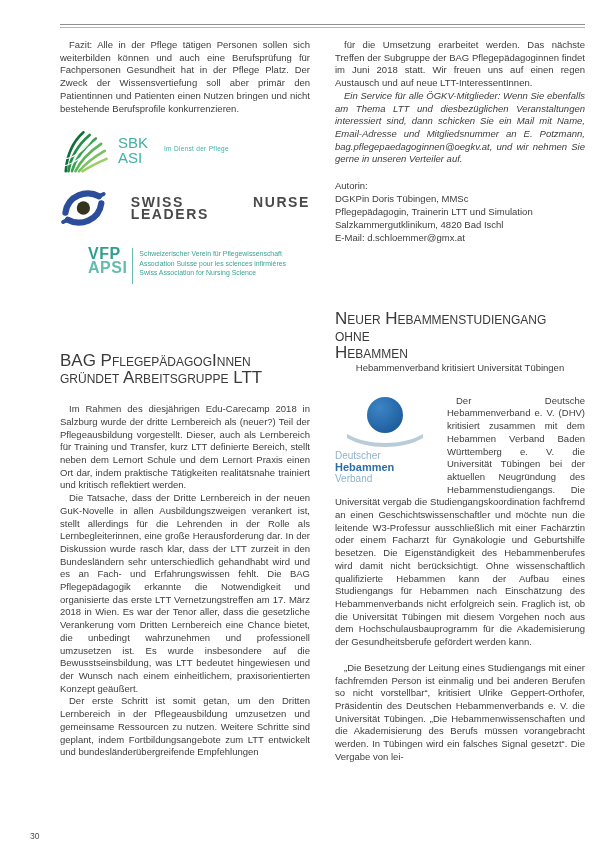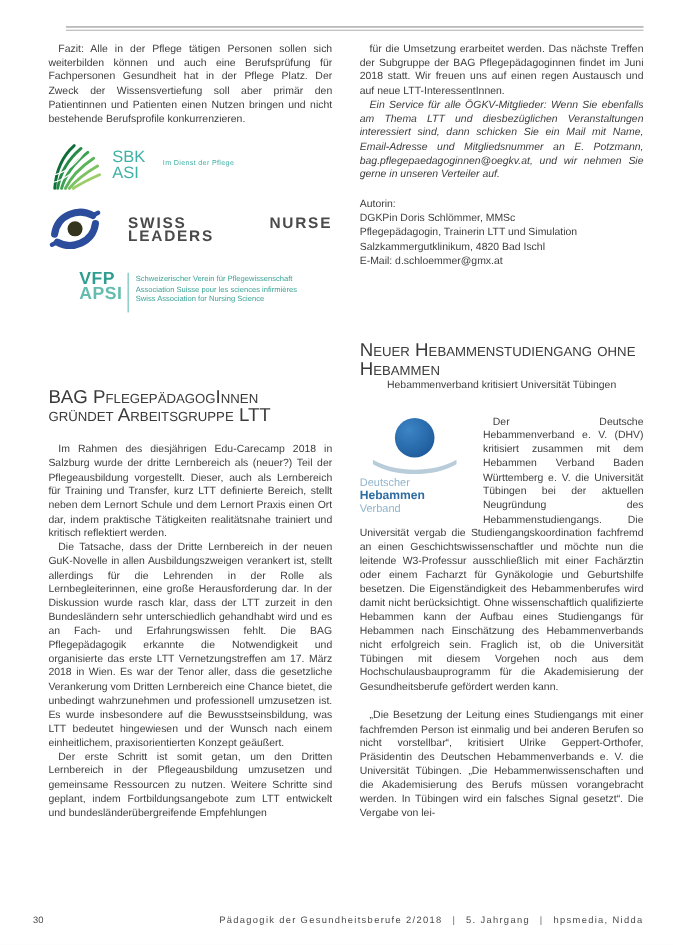--- a/index.html
+++ b/index.html
@@ -16,21 +16,21 @@
   .page-title {
     margin:0 0 7px 0;
     font-size:26px; line-height:30px;
     font-weight:500; color:#3a3a3a;
     letter-spacing:0.3px;
   }
   .title-rule { height:2px; border-top:1px solid #8f8f8f; border-bottom:1px solid #b5b5b5; }
 
   .columns {
     display:flex; gap:25px;
-    padding:11px 27px 0 44px;
+    padding:11px 27px 0 60px;
     height:752px; overflow:hidden;
   }
   .col { flex:1; min-width:0; font-size:9.5px; line-height:12.7px; text-align:justify; }
   .col p { margin:0; text-indent:9px; }
 
   
   .logos { margin:12px 0 0 0; }
   .logo-row { display:flex; align-items:center; }
   .sbk-row { margin-top:2px; }
   .sbk-name { margin-left:4px; color:#41b0a5; font-size:15px; line-height:15px; font-weight:400; }
@@ -163,21 +163,21 @@
       </div>
     </div>
 
     <div class="col">
 
       <p>für die Umsetzung erarbeitet werden. Das nächste Treffen der Subgruppe der BAG Pflegepädagoginnen findet im Juni 2018 statt. Wir freuen uns auf einen regen Austausch und auf neue LTT-InteressentInnen.</p>
       <p class="service-note">Ein Service für alle ÖGKV-Mitglieder: Wenn Sie ebenfalls am Thema LTT und diesbezüglichen Veranstaltungen interessiert sind, dann schicken Sie ein Mail mit Name, Email-Adresse und Mitgliedsnummer an E. Potzmann, bag.pflegepaedagoginnen@oegkv.at, und wir nehmen Sie gerne in unseren Verteiler auf.</p>
 
       <div class="author-block">
         <div>Autorin:</div>
-        <div>DGKPin Doris Schlömmer, MMSc</div>
+        <div>DGKPin Doris Tübingen, MMSc</div>
         <div>Pflegepädagogin, Trainerin LTT und Simulation</div>
         <div>Salzkammergutklinikum, 4820 Bad Ischl</div>
         <div>E-Mail: d.schloemmer@gmx.at</div>
       </div>
 
       <div class="sc-heading heb-heading">
         <div>Neuer Hebammenstudiengang ohne</div>
         <div>Hebammen</div>
       </div>
       <div class="heb-sub">Hebammenverband kritisiert Universität Tübingen</div>
@@ -197,18 +197,15 @@
           </div>
         </div>
         <p>Der Deutsche Hebammenverband e. V. (DHV) kritisiert zusammen mit dem Hebammen Verband Baden Württemberg e. V. die Universität Tübingen bei der aktuellen Neugründung des Hebammenstudiengangs. Die Universität vergab die Studiengangskoordination fachfremd an einen Geschichtswissenschaftler und möchte nun die leitende W3-Professur ausschließlich mit einer Fachärztin oder einem Facharzt für Gynäkologie und Geburtshilfe besetzen. Die Eigenständigkeit des Hebammenberufes wird damit nicht berücksichtigt. Ohne wissenschaftlich qualifizierte Hebammen kann der Aufbau eines Studiengangs für Hebammen nach Einschätzung des Hebammenverbands nicht erfolgreich sein. Fraglich ist, ob die Universität Tübingen mit diesem Vorgehen noch aus dem Hochschulausbauprogramm für die Akademisierung der Gesundheitsberufe gefördert werden kann.</p>
         <p class="p2">„Die Besetzung der Leitung eines Studiengangs mit einer fachfremden Person ist einmalig und bei anderen Berufen so nicht vorstellbar“, kritisiert Ulrike Geppert-Orthofer, Präsidentin des Deutschen Hebammenverbands e. V. die Universität Tübingen. „Die Hebammenwissenschaften und die Akademisierung des Berufs müssen vorangebracht werden. In Tübingen wird ein falsches Signal gesetzt“. Die Vergabe von lei-</p>
       </div>
     </div>
   </div>
 
   <div class="footer">
     <span>30</span>
-    <span class="footer-text">
-      <span>Pädagogik der Gesundheitsberufe 2/2018</span><span class="footer-sep">|</span><span>5. Jahrgang</span><span class="footer-sep">|</span><span>hpsmedia, Nidda</span>
-    </span>
   </div>
 
 </div>
 
 </body></html>

